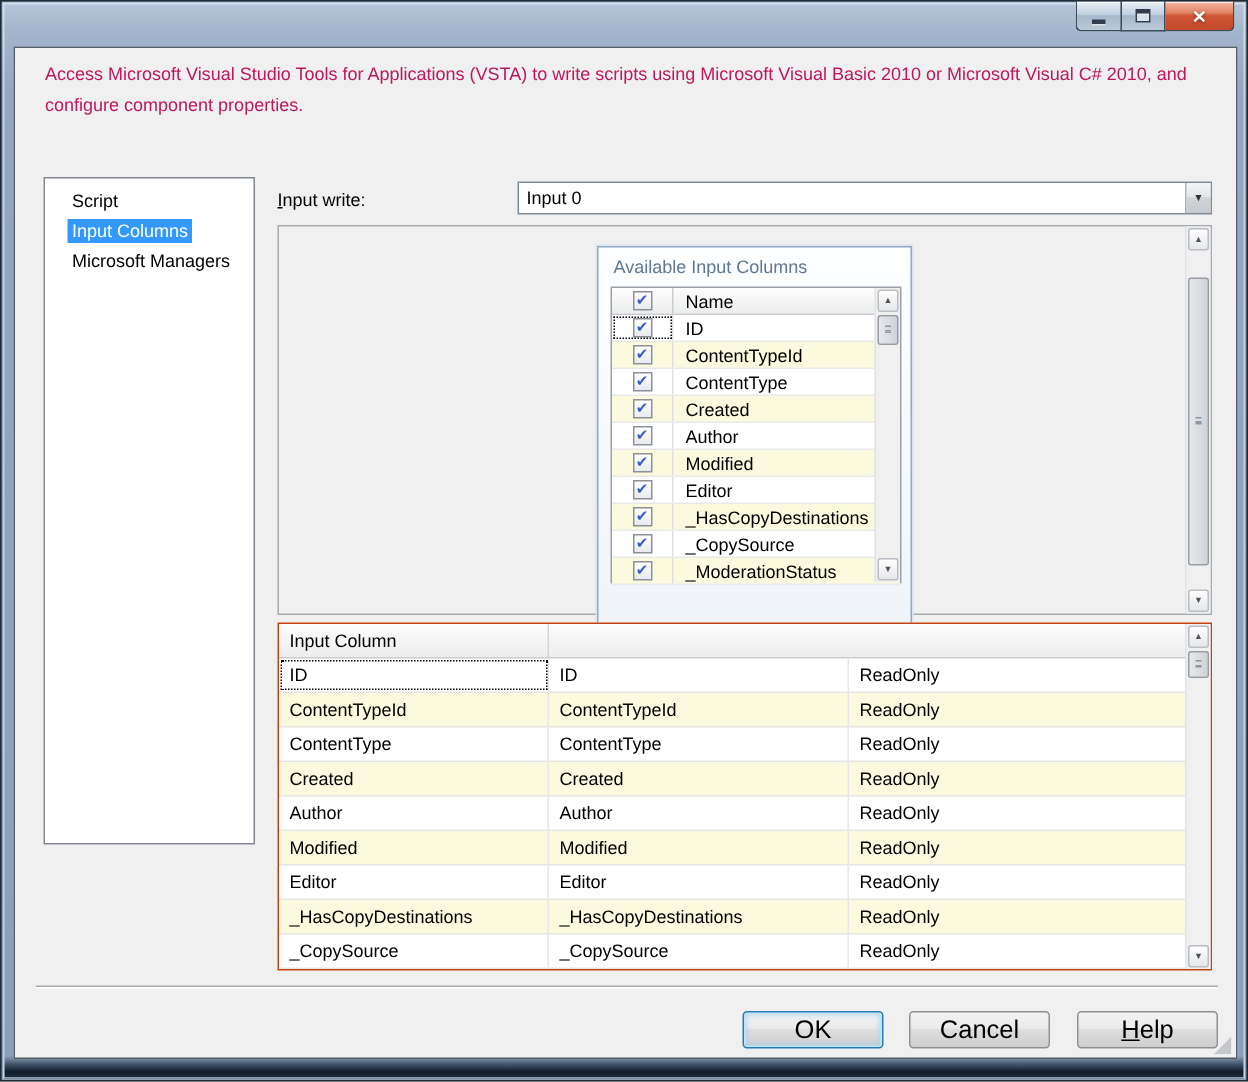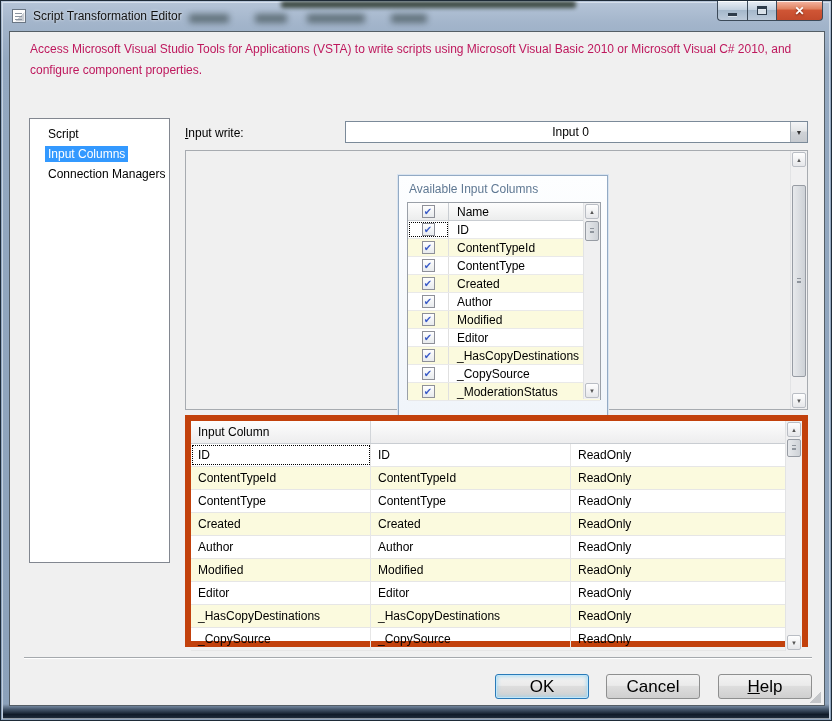--- a/index.html
+++ b/index.html
@@ -54,31 +54,31 @@
     background:#fff; border:1px solid #828790; padding-top:5px; }
   .sidebar-item { padding:2px 0 2px 15px; white-space:nowrap; cursor:default; }
   .sidebar-item span { display:inline-block; padding:1px 3px; }
   .sidebar-item.selected span { background:#3399ff; color:#fff; }
 
   .input-label { position:absolute; left:175px; top:94px; }
   .access-key::first-letter { text-decoration:underline; }
 
   .combo { position:absolute; left:335px; top:89px; width:463px; height:22px;
     background:#fff; border:1px solid #7b8a99; display:flex; align-items:center; }
-  .combo-value { flex:1; padding-left:5px;text-align:center; }
+  .combo-value { flex:1; padding-left:5px; }
   .combo-btn { width:17px; height:100%; display:flex; align-items:center; justify-content:center;
     background:linear-gradient(180deg,#f4f5f6 0%,#e4e6e8 45%,#d0d3d7 50%,#c6cacf 100%);
     border-left:1px solid #aab2ba; }
   .combo-arrow { font-size:7px; color:#333; }
 
   
   .panel1 { position:absolute; left:175px; top:118px; width:623px; height:260px;
     background:#f0f0f0; border:1px solid #a7abb0; }
 
-  .groupbox { position:absolute; left:212px; top:24px; width:210px; height:289px;
+  .groupbox { position:absolute; left:212px; top:13px; width:210px; height:289px;
     background:linear-gradient(180deg,#fdfeff,#eef3f9); border:1px solid #93aac4;
     box-shadow:0 0 0 1px #d9e4f0; }
   .groupbox-title { position:absolute; left:10px; top:6px; color:#5f7893; white-space:nowrap; }
 
   .chklist { position:absolute; left:8px; top:26px; width:194px; height:198px;
     background:#fff; border:1px solid #9aa0a8; display:flex; flex-direction:column; }
   .chkrow { display:flex; height:18px; flex:0 0 18px; align-items:center; border-bottom:1px solid #e9e9e9; }
   .chkrow.alt { background:#fbfade; }
   .chkrow-header { background:linear-gradient(180deg,#fdfdfd,#eceded); border-bottom:1px solid #c9cdd2; }
   .chk-cell { width:41px; display:flex; align-items:center; justify-content:center;
@@ -102,21 +102,21 @@
   .vs-grip { position:absolute; left:4px; right:4px; top:50%; height:5px; margin-top:-3px;
     border-top:1px solid #8f959d; border-bottom:1px solid #8f959d;
     background:linear-gradient(180deg,transparent 2px,#8f959d 2px,#8f959d 3px,transparent 3px); }
 
   .chklist-scroll { right:0; top:0; height:196px; }
   .panel1-scroll { right:0; top:0; height:258px; }
   .table-scroll { right:0; top:0; height:230px; }
 
   
   .panel2 { position:absolute; left:175px; top:383px; width:623px; height:232px;
-    background:#fff; border:6px solid #c2410c; }
+    background:#fff; border:1px solid #c2410c; }
   .tbl { position:absolute; left:0; top:0; width:606px; }
   .tbl-row { display:flex; height:23px; align-items:center; border-bottom:1px solid #e6e6e6; }
   .tbl-row.alt { background:#fbfade; }
   .tbl-header { background:linear-gradient(180deg,#fdfdfd,#ededee); border-bottom:1px solid #c9cdd2; }
   .tbl-cell { padding-left:7px; white-space:nowrap; overflow:hidden; align-self:stretch;
     display:flex; align-items:center; border-right:1px solid #e6e6e6; }
   .tbl-header .tbl-cell { border-right:1px solid #d2d5d9; }
   .tc1 { width:180px; } .tc2 { width:200px; } .tc3 { width:226px; border-right:none; }
   .tbl-cell.focus-cell { outline:1px dotted #000; outline-offset:-2px; }
 
@@ -134,29 +134,20 @@
       linear-gradient(135deg, transparent 50%, #b9bcc0 50%) no-repeat;
     clip-path:polygon(100% 0,100% 100%,0 100%); opacity:.8; }
 </style>
 </head>
 <body>
 
 <div class="window">
   <div class="frame-highlight"></div>
   <div class="frame-bottom"></div>
 
-  <div class="titlebar">
-    <div class="title-smudge smudge-topband"></div>
-    <div class="title-smudge smudge-m1"></div>
-    <div class="title-smudge smudge-m2"></div>
-    <div class="title-smudge smudge-m3"></div>
-    <div class="title-smudge smudge-m4"></div>
-    <div class="title-icon"></div>
-    <div class="title-text">Script Transformation Editor</div>
-  </div>
 
   <div class="win-buttons">
     <div class="win-btn win-btn-min">
       <div class="glyph-min"></div>
     </div>
     <div class="win-btn win-btn-max">
       <div class="glyph-max"></div>
     </div>
     <div class="win-btn win-btn-close">
       <div class="glyph-close">✕</div>
@@ -168,21 +159,21 @@
     <div class="description">Access Microsoft Visual Studio Tools for Applications (VSTA) to write scripts using Microsoft Visual Basic 2010 or Microsoft Visual C# 2010, and configure component properties.</div>
 
     <div class="sidebar">
       <div class="sidebar-item">
         <span>Script</span>
       </div>
       <div class="sidebar-item selected">
         <span>Input Columns</span>
       </div>
       <div class="sidebar-item">
-        <span>Connection Managers</span>
+        <span>Microsoft Managers</span>
       </div>
     </div>
 
     <div class="input-label access-key">Input write:</div>
 
     <div class="combo">
       <div class="combo-value">Input 0</div>
       <div class="combo-btn">
         <span class="combo-arrow">▼</span>
       </div>

